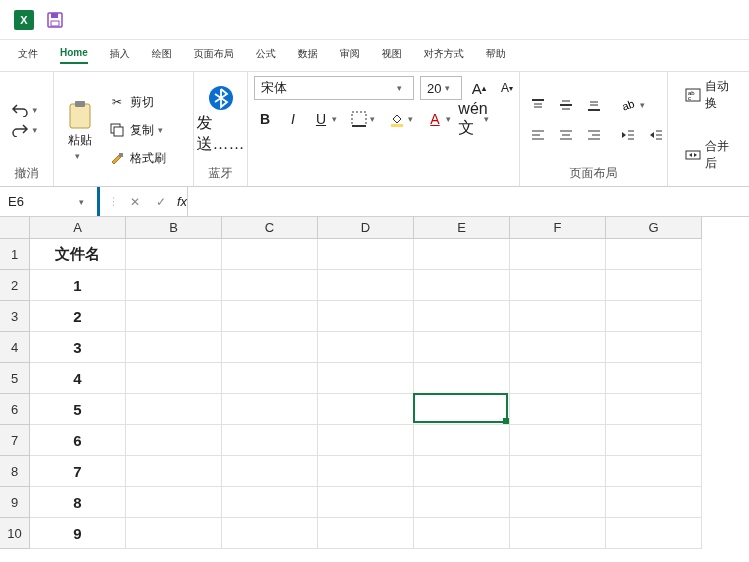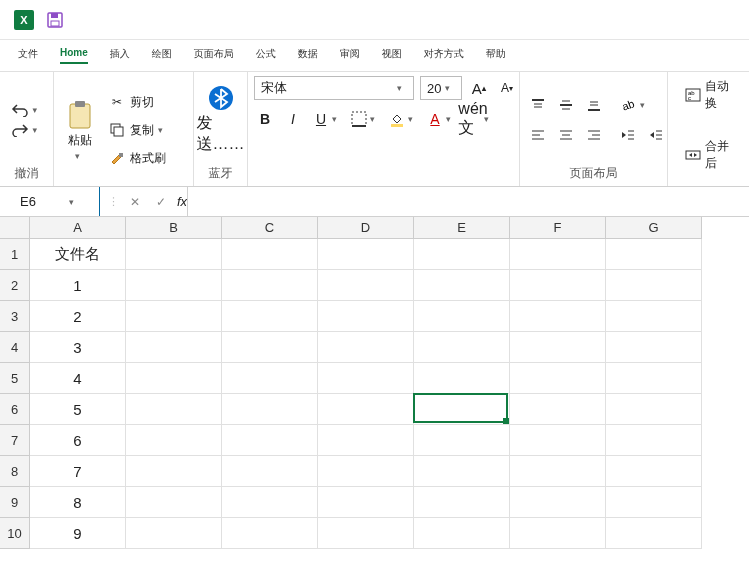--- a/index.html
+++ b/index.html
@@ -32,36 +32,36 @@
 .tbtn{width:22px;height:22px;display:flex;align-items:center;justify-content:center;cursor:pointer;font-size:14px;}
 .tbtn.bold{font-weight:bold;}
 .tbtn.italic{font-style:italic;}
 .tbtn.under{text-decoration:underline;}
 .dd{display:flex;align-items:center;}
 
 .align-group .grid3{display:grid;grid-template-columns:repeat(3,24px);gap:4px;}
 .abox{width:24px;height:22px;display:flex;align-items:center;justify-content:center;cursor:pointer;}
 
 .namebar{height:30px;display:flex;align-items:center;border-bottom:1px solid #d0d0d0;}
-.namebox{width:100px;border-right:1px solid #0369a1;height:100%;display:flex;align-items:center;justify-content:space-between;padding:0 20px;font-size:13px;}
+.namebox{width:100px;border-right:3px solid #0369a1;height:100%;display:flex;align-items:center;justify-content:space-between;padding:0 8px;font-size:13px;}
 .fx-area{display:flex;align-items:center;gap:6px;padding-left:8px;height:100%;}
 .fx-btn{width:20px;height:20px;display:flex;align-items:center;justify-content:center;color:#888;font-size:12px;}
 .fx-label{font-style:italic;font-size:13px;}
 .formula-input{flex:1;border:none;outline:none;border-left:1px solid #d0d0d0;height:100%;padding-left:8px;}
 
 .sheet{display:flex;height:calc(562px - 40px - 32px - 115px - 30px);overflow:hidden;}
 .corner{width:30px;height:22px;background:#f3f3f3;border-right:1px solid #ccc;border-bottom:1px solid #ccc;}
 .colheads{display:flex;}
 .ch{background:#f3f3f3;border-right:1px solid #ccc;border-bottom:1px solid #ccc;height:22px;display:flex;align-items:center;justify-content:center;font-size:13px;color:#333;width:96px;}
 .rowheads{display:flex;flex-direction:column;}
 .rh{background:#f3f3f3;border-right:1px solid #ccc;border-bottom:1px solid #ccc;width:30px;height:31px;display:flex;align-items:center;justify-content:center;font-size:13px;color:#333;}
 .cells{position:relative;}
 .crow{display:flex;}
 .cell{border-right:1px solid #e0e0e0;border-bottom:1px solid #e0e0e0;width:96px;height:31px;display:flex;align-items:center;justify-content:center;font-size:14px;}
-.cell.bold{font-weight:normal;font-size:15px;}
+.cell.bold{font-weight:bold;font-size:15px;}
 .sel{position:absolute;border:2px solid #107c41;pointer-events:none;}
 .sel .handle{position:absolute;right:-3px;bottom:-3px;width:6px;height:6px;background:#107c41;}
 svg{display:block;}
 </style>
 </head>
 <body>
 
 <div class="titlebar">
   <div class="excel-logo">X</div>
   <span class="save-ico">

